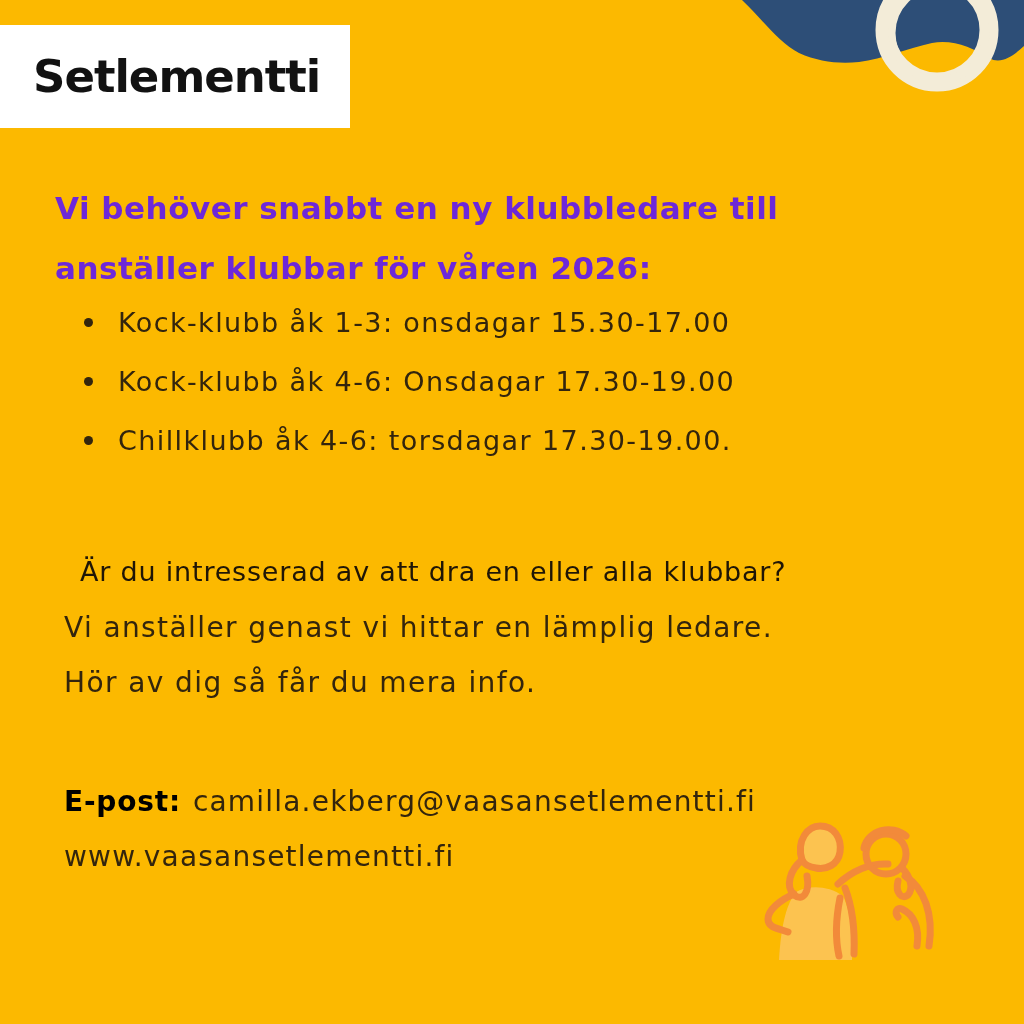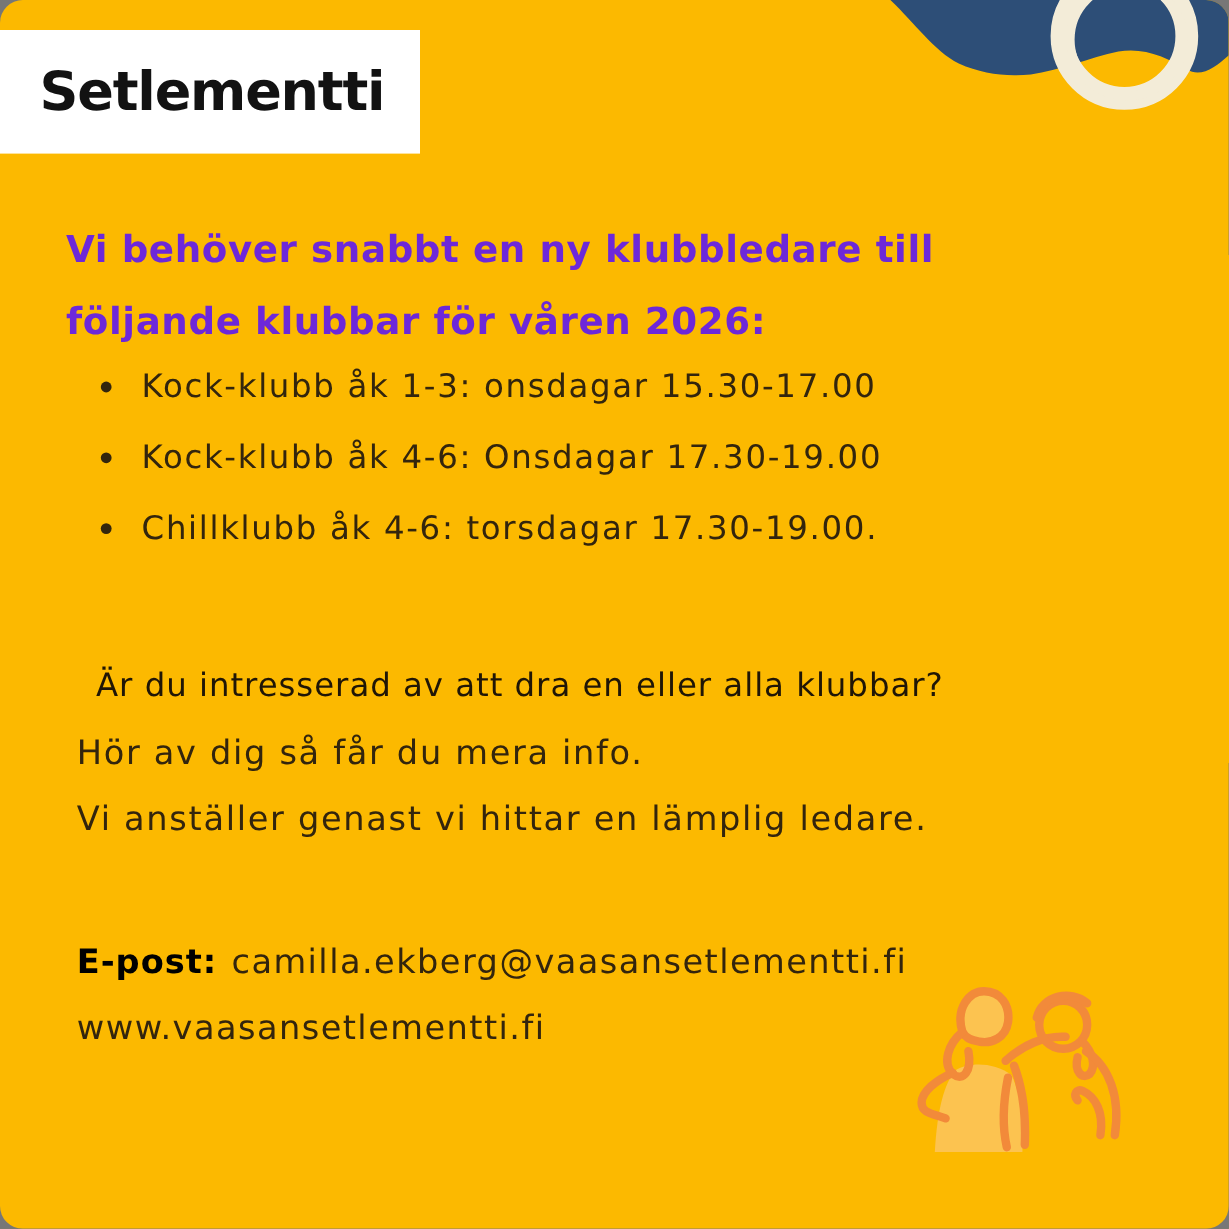--- a/index.html
+++ b/index.html
@@ -3,21 +3,20 @@
 <meta charset="utf-8">
 <style>
   html,body{margin:0;padding:0;background:#777;}
   .poster{
     position:relative;
     width:1024px;height:1024px;
     margin:0 auto;
     background:#fcb900;
     overflow:hidden;
     font-family:"DejaVu Sans","Liberation Sans",sans-serif;
-    border-radius:19px;
   }
   
   .decor-topright{
     position:absolute;top:0;right:0;width:291px;height:132px;
   }
   
   .logo-box{
     position:absolute;left:0;top:25px;width:350px;height:103px;
     background:#ffffff;display:flex;align-items:center;
   }
@@ -86,42 +85,42 @@
     <circle cx="204" cy="30" r="52" fill="none" stroke="#f3ecd8" stroke-width="19"></circle>
     <circle cx="206" cy="33" r="47" fill="none" stroke="#f3ecd8" stroke-width="7"></circle>
   </svg>
 
   <div class="logo-box">
     <span class="logo-text">Setlementti</span>
   </div>
 
   <div class="heading">
     <div>Vi behöver snabbt en ny klubbledare till</div>
-    <div>följande klubbar för våren 2026:</div>
+    <div>anställer klubbar för våren 2026:</div>
   </div>
 
   <ul class="club-list">
     <li>
       <span class="dot"></span>
       <span>Kock-klubb åk 1-3: onsdagar 15.30-17.00</span>
     </li>
     <li>
       <span class="dot"></span>
       <span>Kock-klubb åk 4-6: Onsdagar 17.30-19.00</span>
     </li>
     <li>
       <span class="dot"></span>
       <span>Chillklubb åk 4-6: torsdagar 17.30-19.00.</span>
     </li>
   </ul>
 
   <div class="interest">
     <p class="q">Är du intresserad av att dra en eller alla klubbar?</p>
+    <p>Vi anställer genast vi hittar en lämplig ledare.</p>
     <p>Hör av dig så får du mera info.</p>
-    <p>Vi anställer genast vi hittar en lämplig ledare.</p>
   </div>
 
   <div class="contact">
     <p>
       <span class="lbl">E-post:</span><span>camilla.ekberg@vaasansetlementti.fi</span>
     </p>
     <p>
       <span>www.vaasansetlementti.fi</span>
     </p>
   </div>

